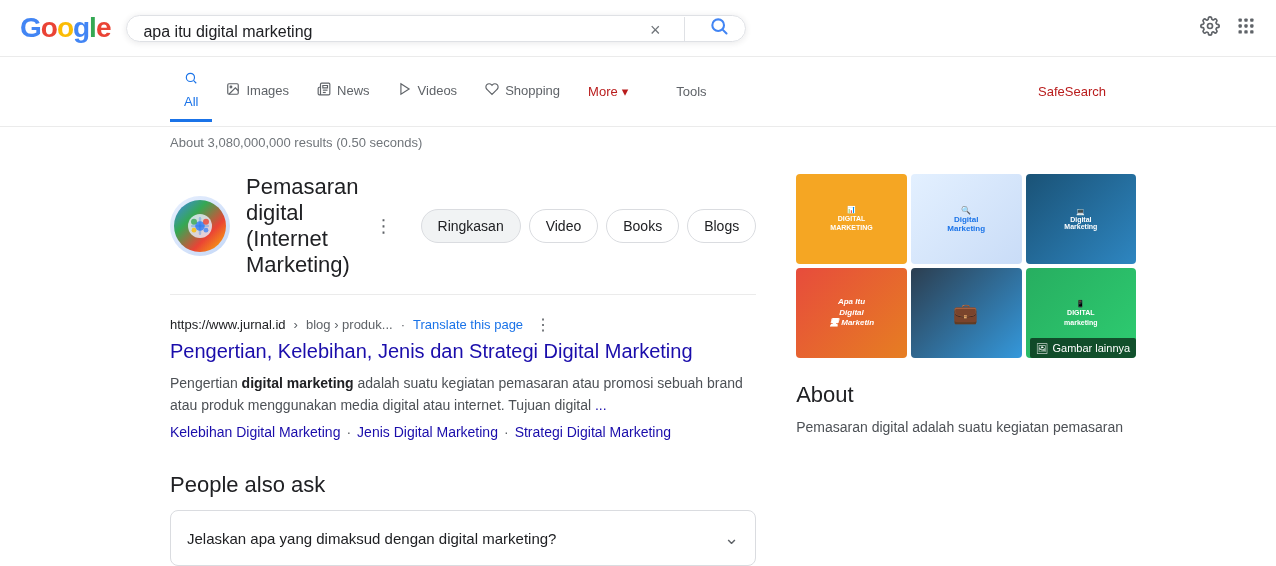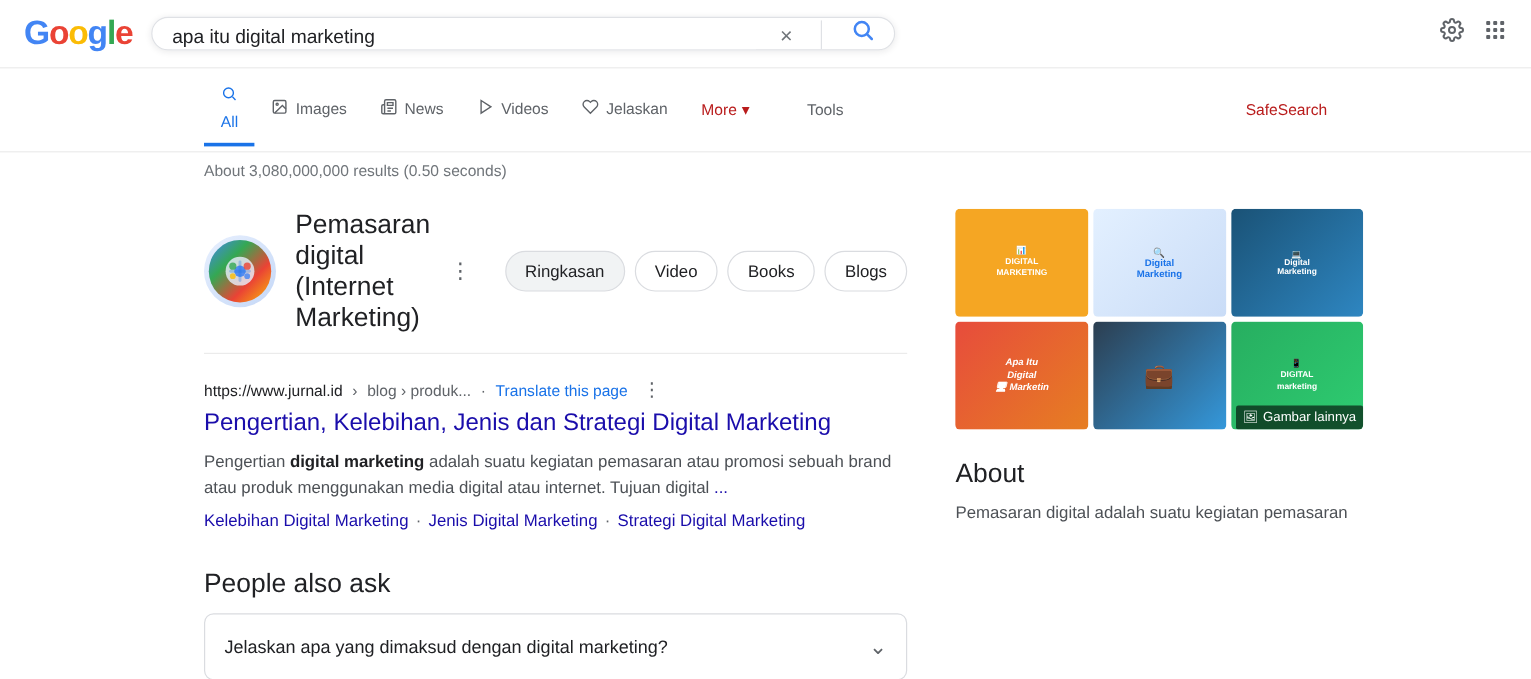--- a/index.html
+++ b/index.html
@@ -451,21 +451,21 @@
         </svg>
     </span>
     <span>Videos</span>
   </div>
   <div class="nav-tab">
     <span class="nav-tab-icon">
       <svg xmlns="http://www.w3.org/2000/svg" width="14" height="14" viewBox="0 0 24 24" fill="none" stroke="#5f6368" stroke-width="2">
           <path d="M20.84 4.61a5.5 5.5 0 0 0-7.78 0L12 5.67l-1.06-1.06a5.5 5.5 0 0 0-7.78 7.78l1.06 1.06L12 21.23l7.78-7.78 1.06-1.06a5.5 5.5 0 0 0 0-7.78z"></path>
         </svg>
     </span>
-    <span>Jelaskan</span>
+    <span>Shopping</span>
   </div>
   <div class="nav-more">
     <span>More</span>
     <span>▾</span>
   </div>
   <div class="nav-tools">
     <span>Tools</span>
   </div>
   <div class="nav-safesearch">SafeSearch</div>
 </div>

